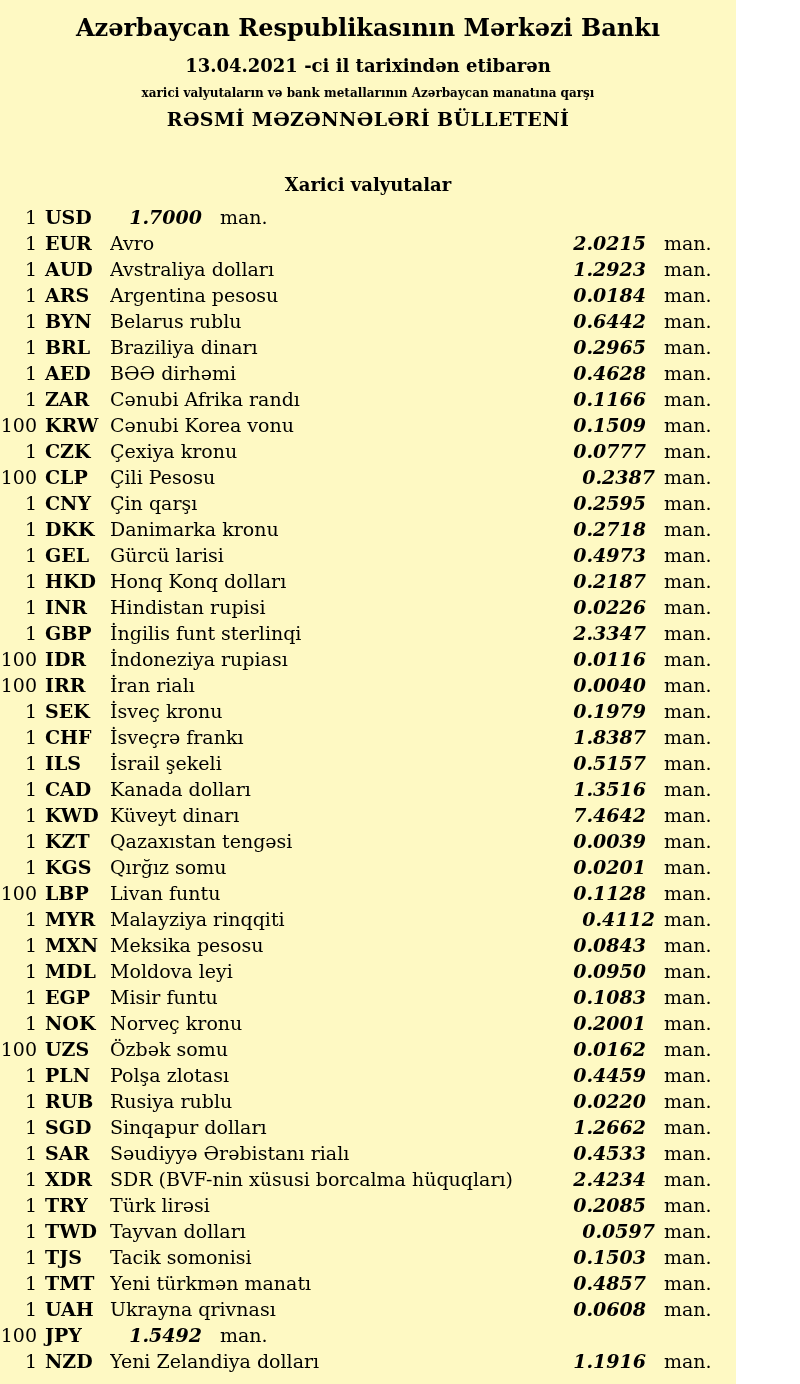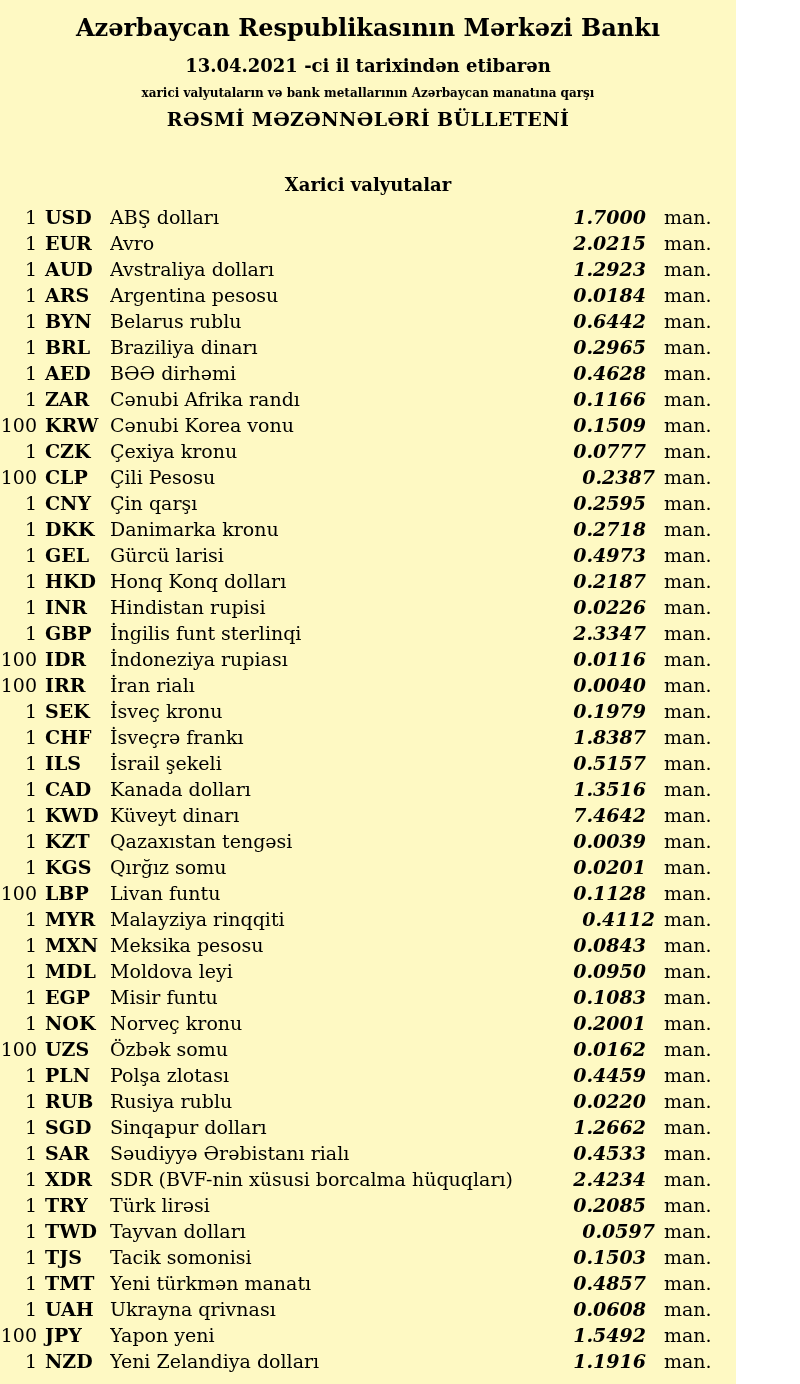--- a/index.html
+++ b/index.html
@@ -111,21 +111,20 @@
     <div class="subject-line">xarici valyutaların və bank metallarının Azərbaycan manatına qarşı</div>
     <div class="bulletin-title">RƏSMİ MƏZƏNNƏLƏRİ BÜLLETENİ</div>
   </div>
 
   <div class="section-title">Xarici valyutalar</div>
 
   <div class="rates-table" id="rates-table">
   <div class="row">
     <span class="qty">1</span>
     <span class="code">USD</span>
-    <span class="name">ABŞ dolları</span>
     <span class="rate">1.7000</span>
     <span class="man">man.</span>
   </div>
 
   <div class="row">
     <span class="qty">1</span>
     <span class="code">EUR</span>
     <span class="name">Avro</span>
     <span class="rate">2.0215</span>
     <span class="man">man.</span>
@@ -455,21 +454,20 @@
     <span class="qty">1</span>
     <span class="code">UAH</span>
     <span class="name">Ukrayna qrivnası</span>
     <span class="rate">0.0608</span>
     <span class="man">man.</span>
   </div>
 
   <div class="row">
     <span class="qty">100</span>
     <span class="code">JPY</span>
-    <span class="name">Yapon yeni</span>
     <span class="rate">1.5492</span>
     <span class="man">man.</span>
   </div>
 
   <div class="row">
     <span class="qty">1</span>
     <span class="code">NZD</span>
     <span class="name">Yeni Zelandiya dolları</span>
     <span class="rate">1.1916</span>
     <span class="man">man.</span>

